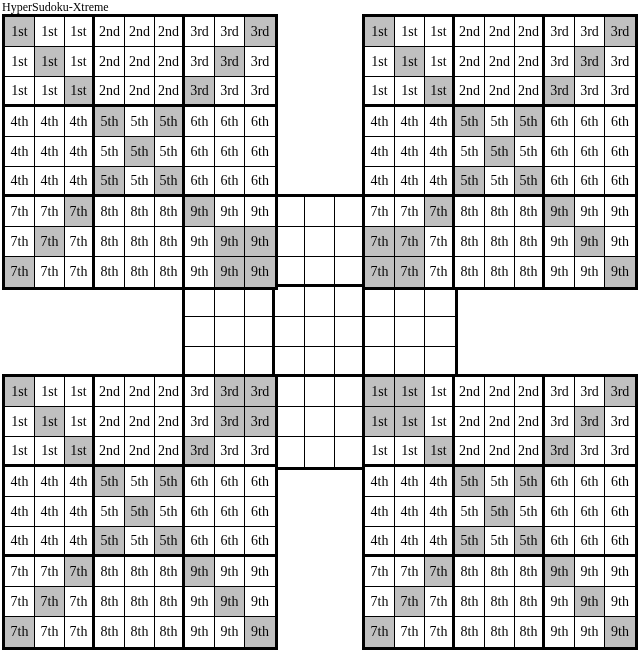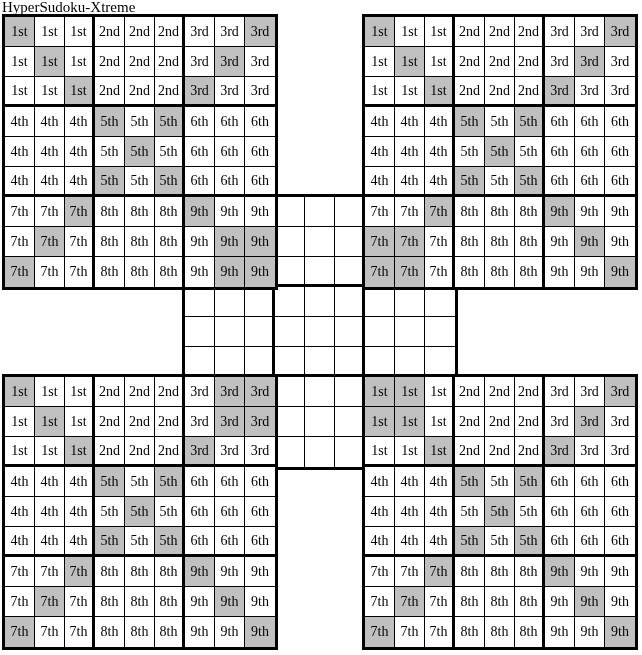--- a/index.html
+++ b/index.html
@@ -6,21 +6,21 @@
   html, body {
     width: 642px; height: 655px;
     background: var(--page-bg, #ffffff);
     font-family: "Liberation Serif", serif;
     position: relative;
     overflow: hidden;
   }
   .title {
     position: absolute;
     left: 2px; top: 0px;
-    font-size: 15px;
+    font-size: 12px;
     line-height: 14px;
     color: var(--text, #000000);
     white-space: nowrap;
   }
   .board {
     position: absolute;
     left: 0; top: 0;
     width: 642px; height: 655px;
   }
   .grid {

